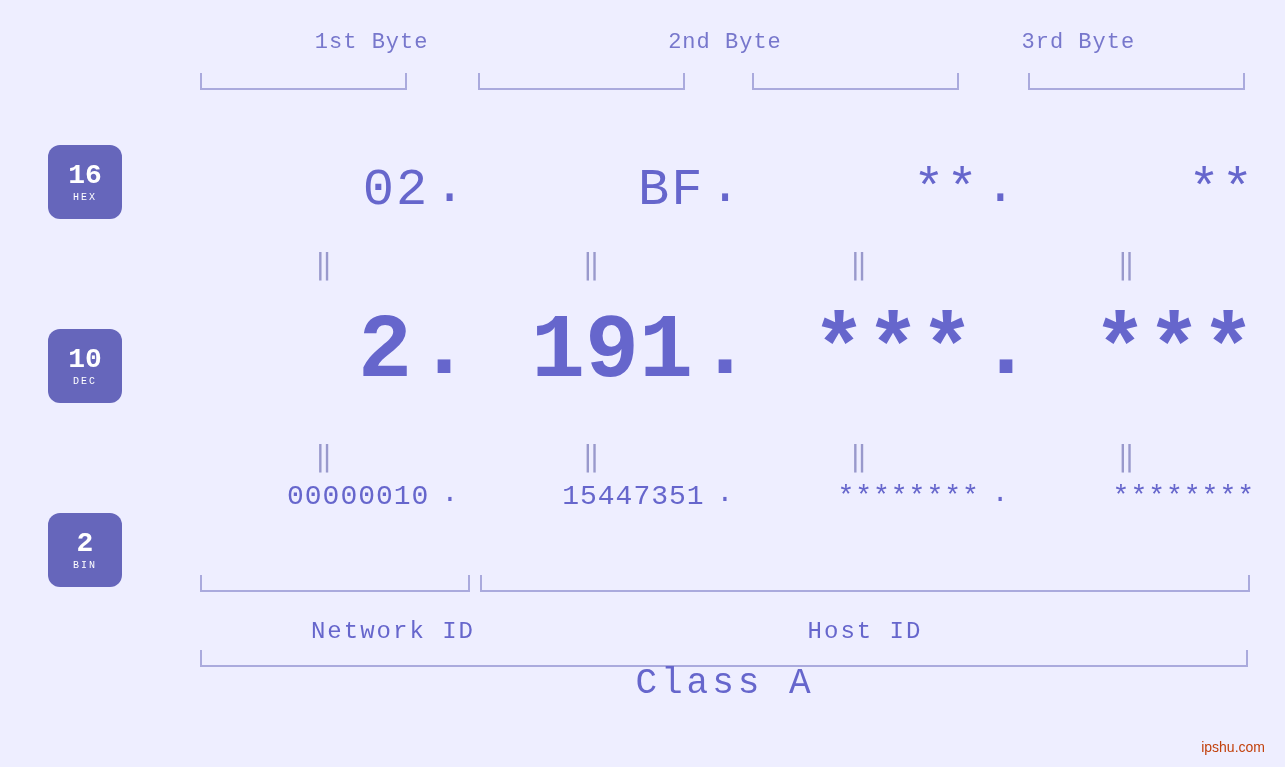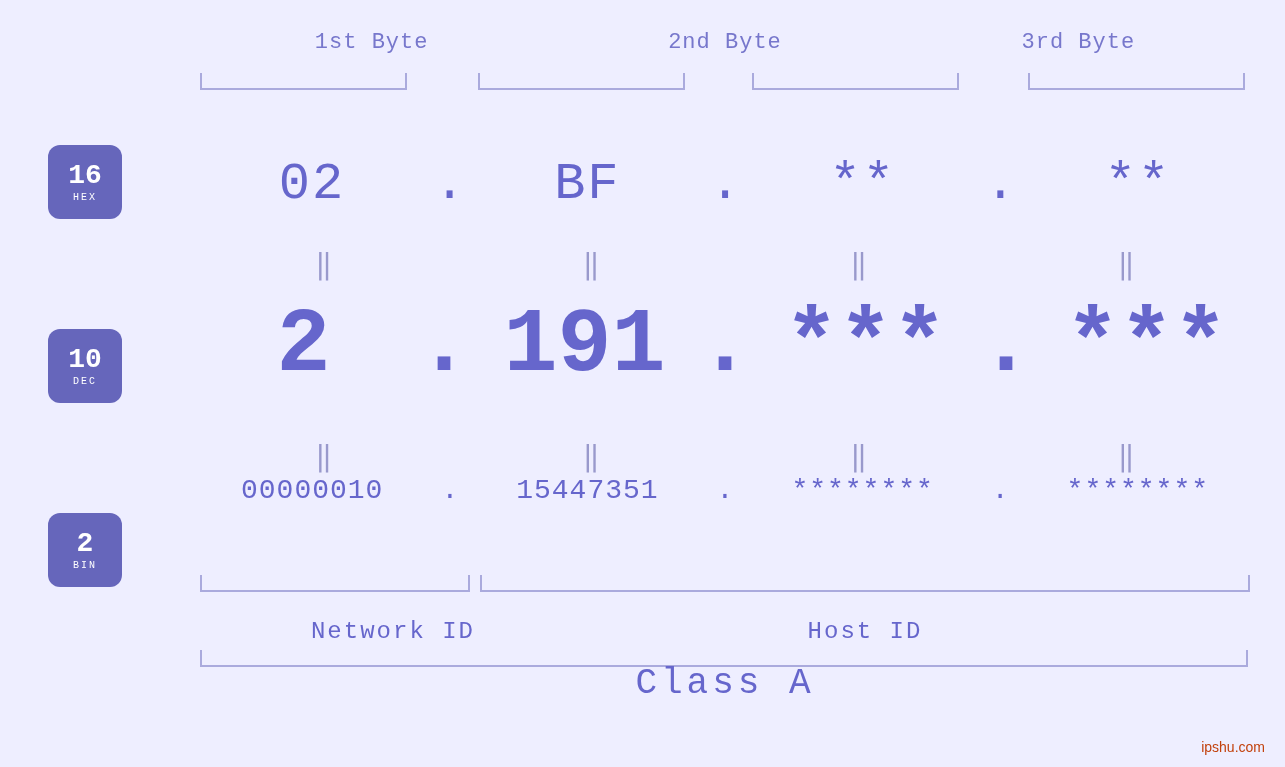--- a/index.html
+++ b/index.html
@@ -100,22 +100,23 @@
       left: 195px;
       width: 1060px;
       display: flex;
       align-items: center;
       justify-content: space-around;
       gap: 7px;
     }
 
     .byte-val {
       flex: 1;
-      text-align: center;
-      color: #6666cc;
+      text-align: right;
+      color: #6666cc;
+      margin-top: 6px;
     }
 
     .hex-val {
       font-size: 52px;
       letter-spacing: 2px;
     }
 
     .dec-val {
       font-size: 90px;
       font-weight: bold;

